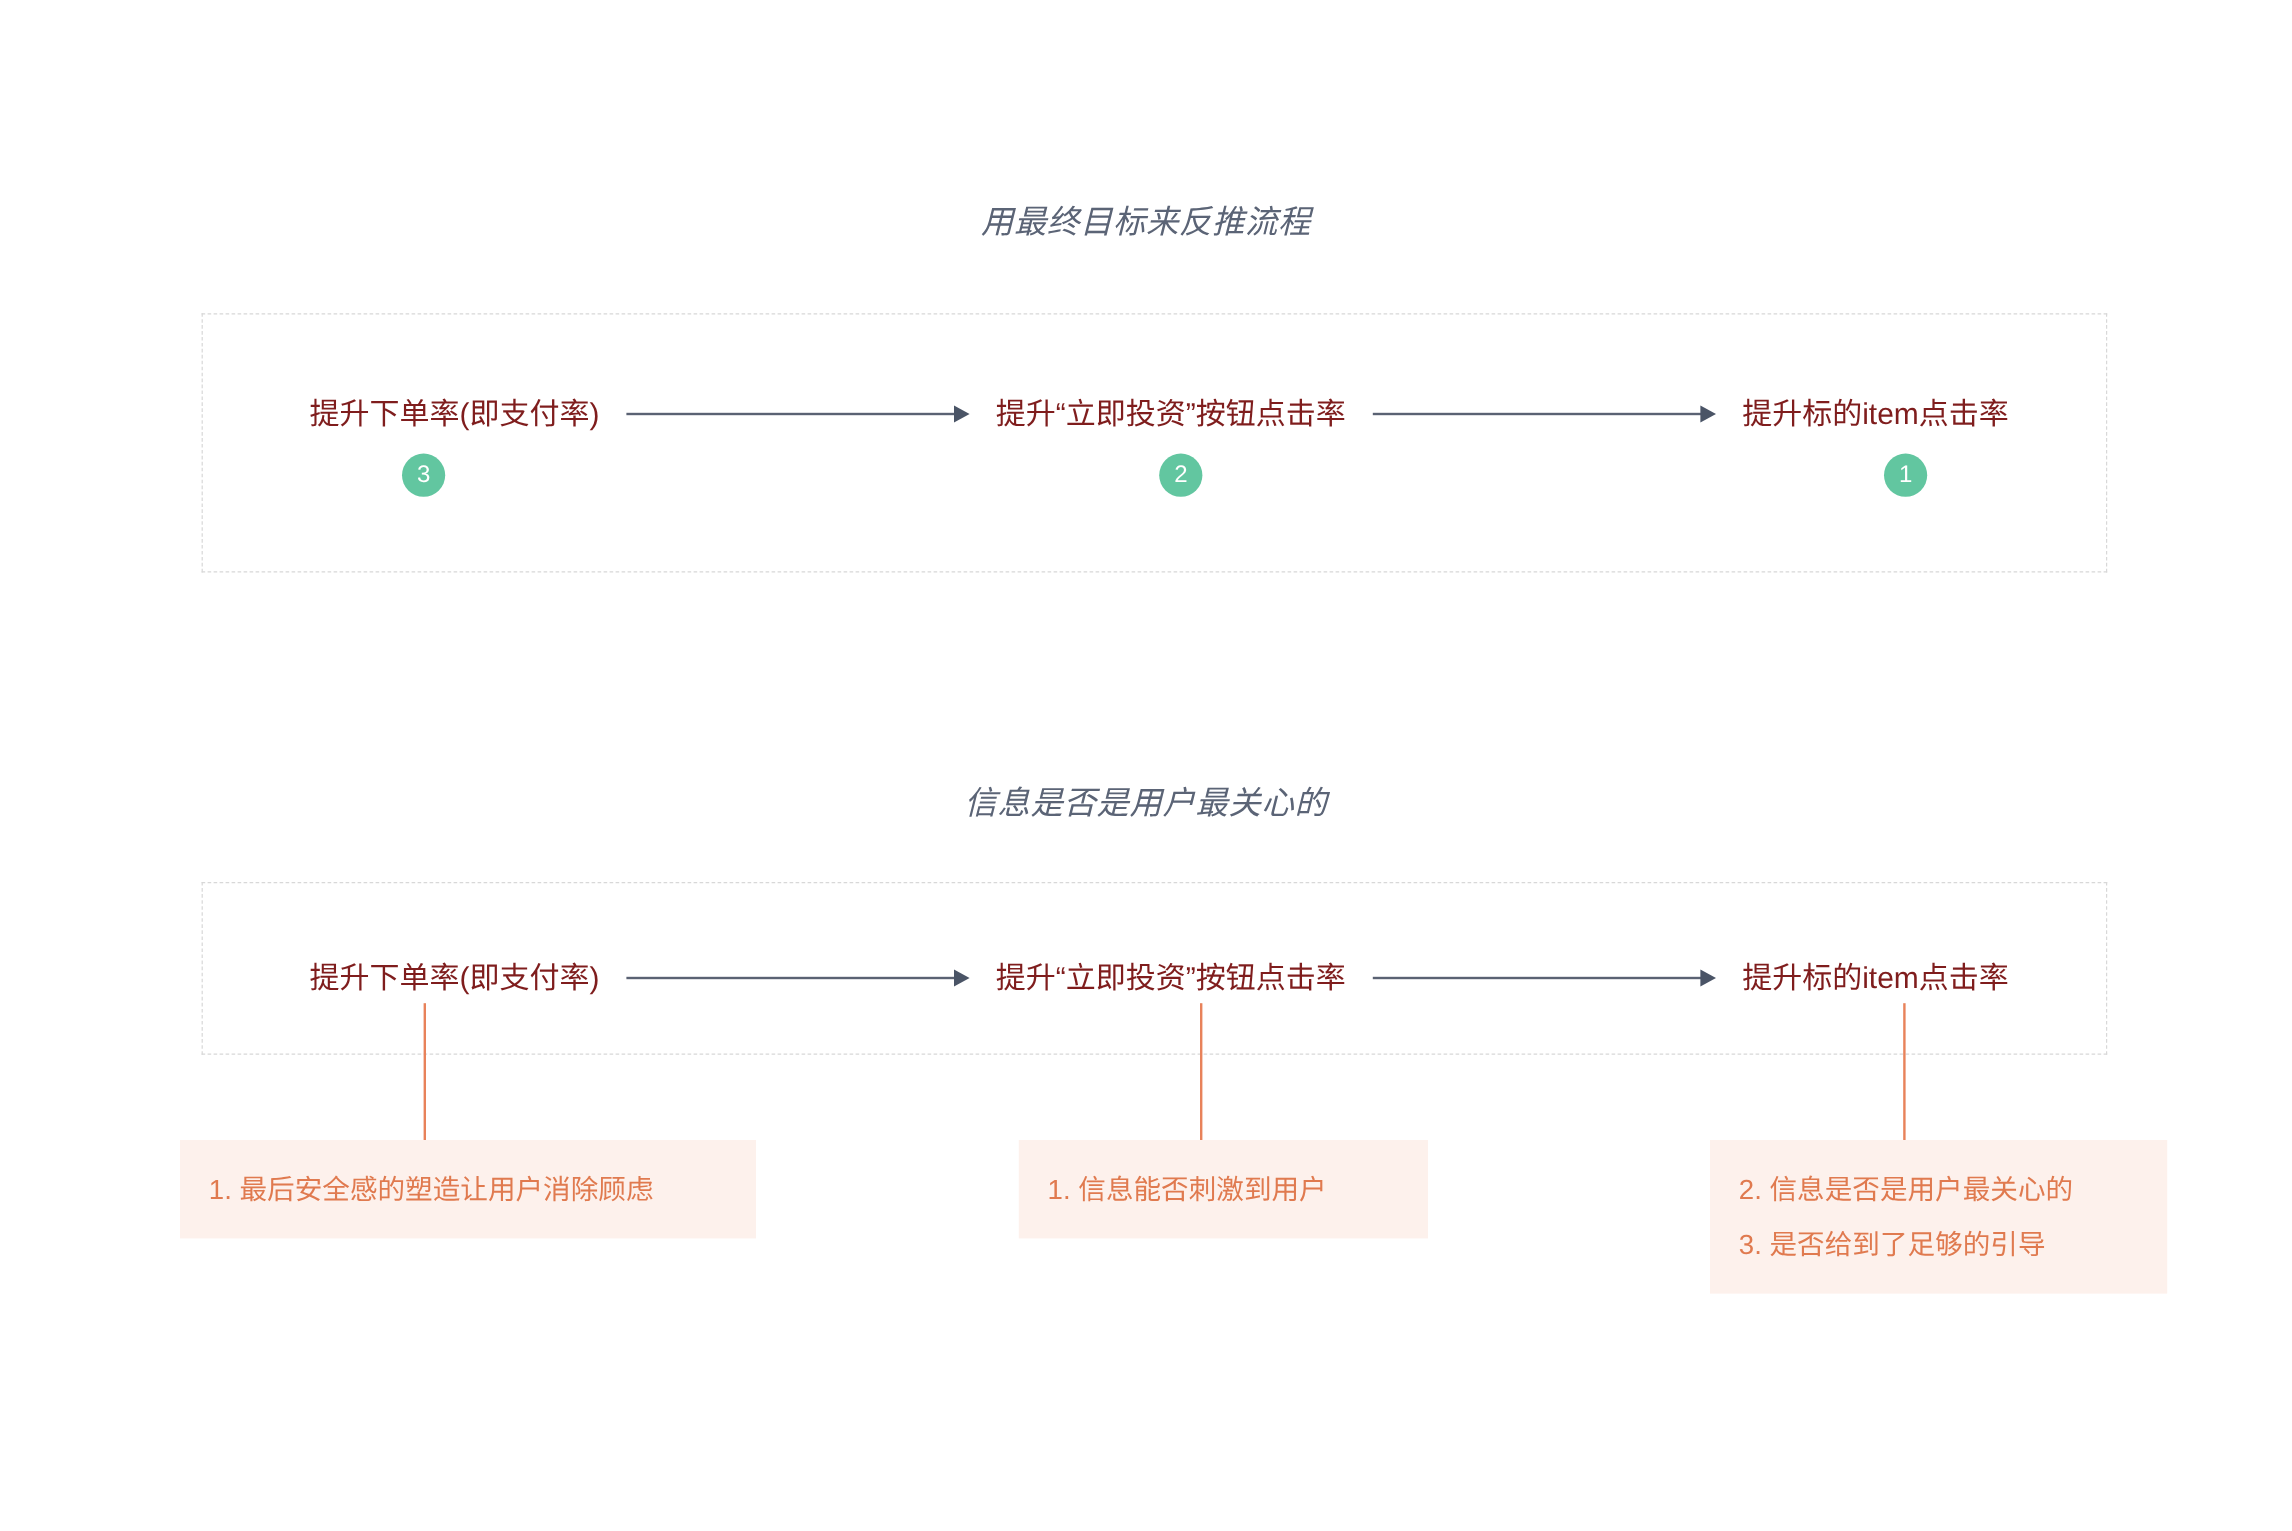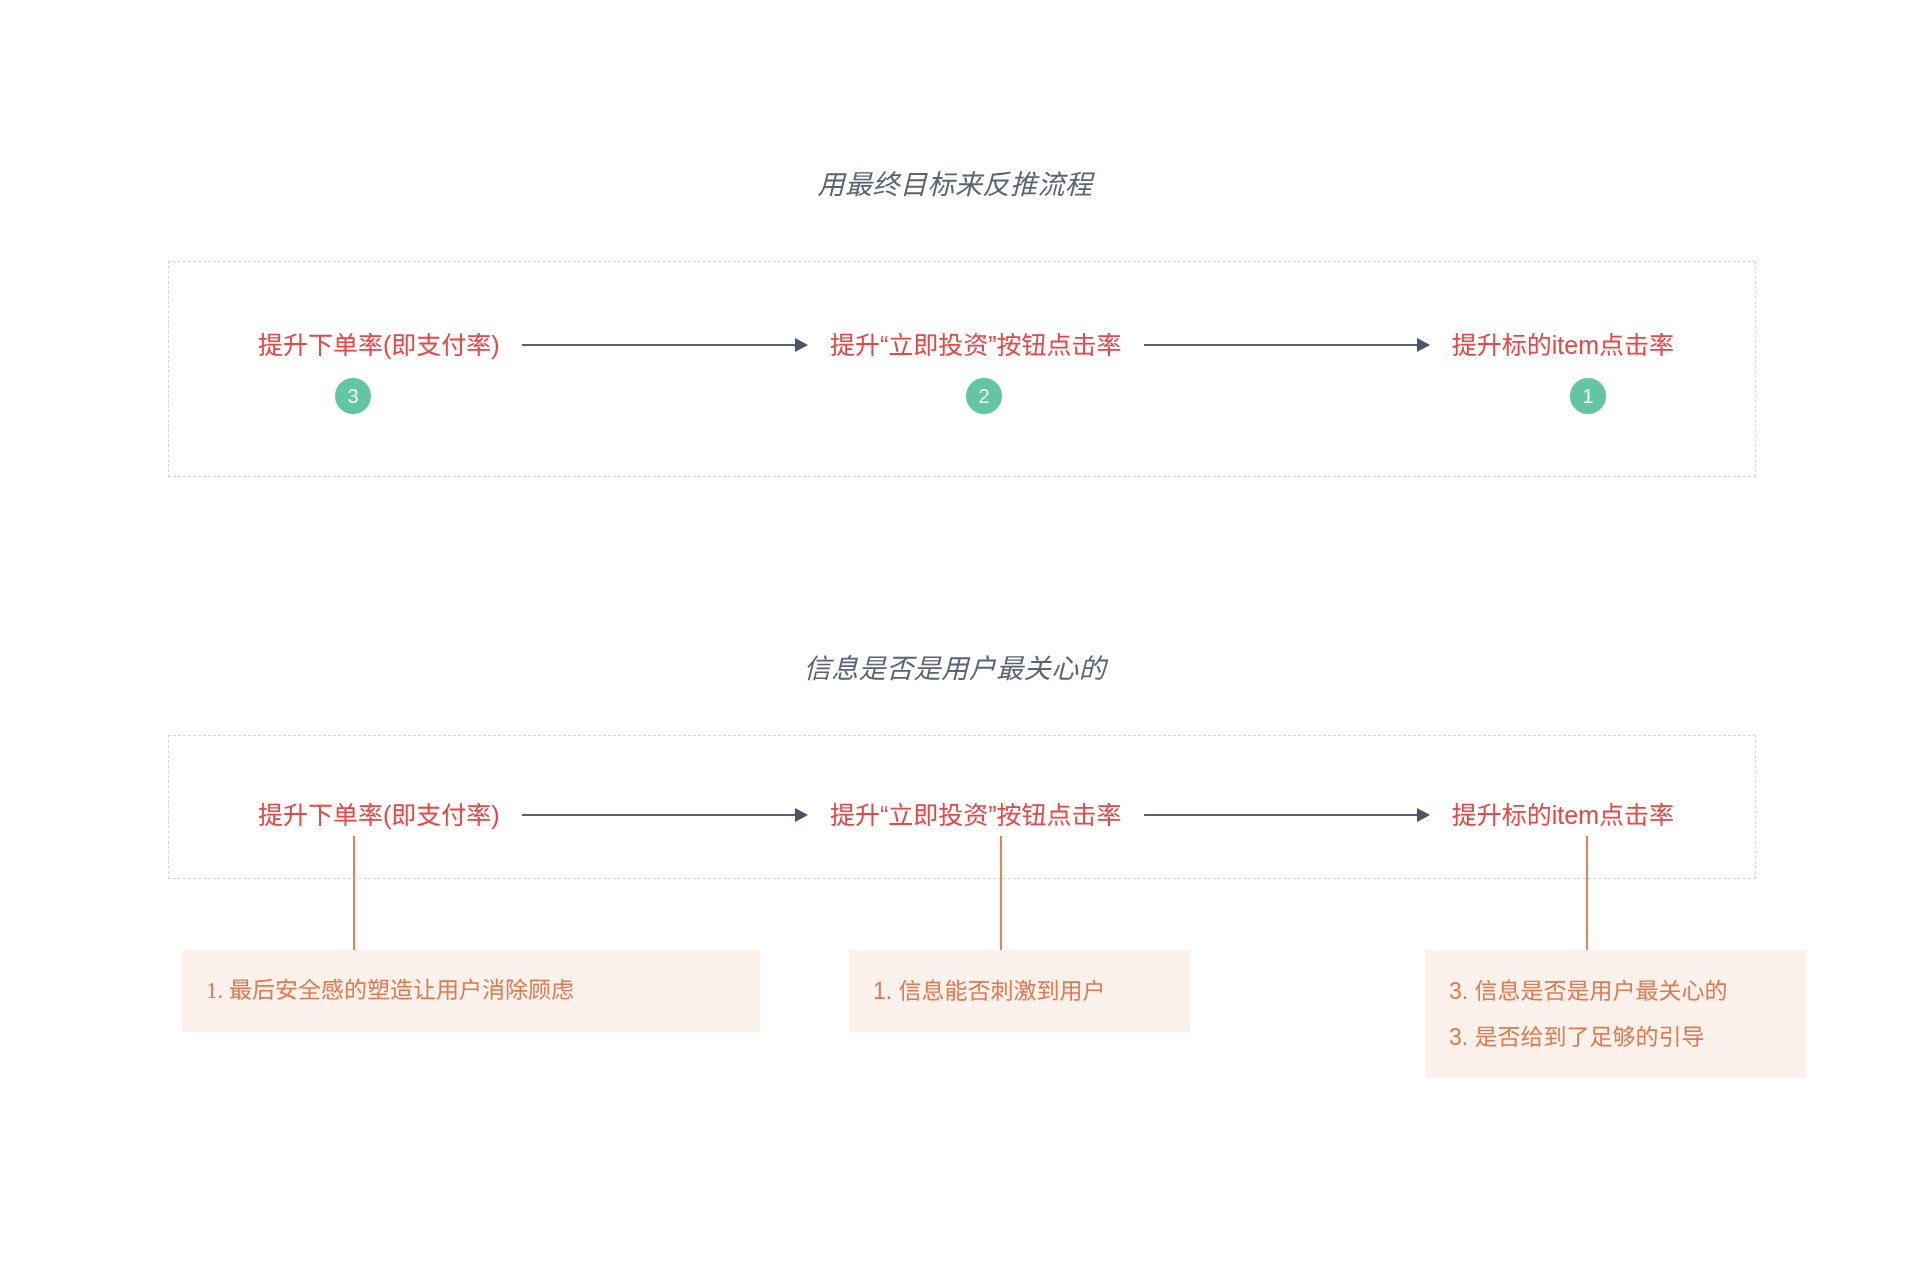--- a/index.html
+++ b/index.html
@@ -55,21 +55,21 @@
     align-items: center;
     justify-content: space-between;
     height: 40px;
   }
   #flow-row-1 { left: 258px; top: 325px; width: 1416px; }
   #flow-row-2 { left: 258px; top: 795px; width: 1416px; }
 
   .node-label {
     font-size: 25px;
     line-height: 36px;
-    color: #ef4444;
+    color: #7f1d1d;
     white-space: nowrap;
     flex: 0 0 auto;
   }
 
   .connector {
     position: relative;
     flex: 1 1 auto;
     height: 2px;
     margin: 0 22px;
     min-width: 40px;
@@ -126,21 +126,21 @@
     background: #fdf1ec;
     box-sizing: border-box;
     padding: 18px 24px 18px 24px;
   }
   .cond-card .cond-item {
     font-size: 23px;
     line-height: 46px;
     color: #e07a4f;
     white-space: nowrap;
   }
-  #cond-card-1 { left: 182px;  top: 950px; width: 578px; font-family: Liberation Serif, serif; }
+  #cond-card-1 { left: 150px;  top: 950px; width: 480px; }
   #cond-card-2 { left: 849px;  top: 950px; width: 341px; }
   #cond-card-3 { left: 1425px; top: 950px; width: 381px; }
 </style>
 </head>
 <body>
 
 <div class="canvas">
 
   <div class="section-title" id="title-1">用最终目标来反推流程</div>
 
@@ -198,17 +198,17 @@
 
   <div class="cond-card" id="cond-card-1">
     <div class="cond-item">1. 最后安全感的塑造让用户消除顾虑</div>
   </div>
 
   <div class="cond-card" id="cond-card-2">
     <div class="cond-item">1. 信息能否刺激到用户</div>
   </div>
 
   <div class="cond-card" id="cond-card-3">
-    <div class="cond-item">3. 信息是否是用户最关心的</div>
+    <div class="cond-item">2. 信息是否是用户最关心的</div>
     <div class="cond-item">3. 是否给到了足够的引导</div>
   </div>
 
 </div>
 
 </body></html>

